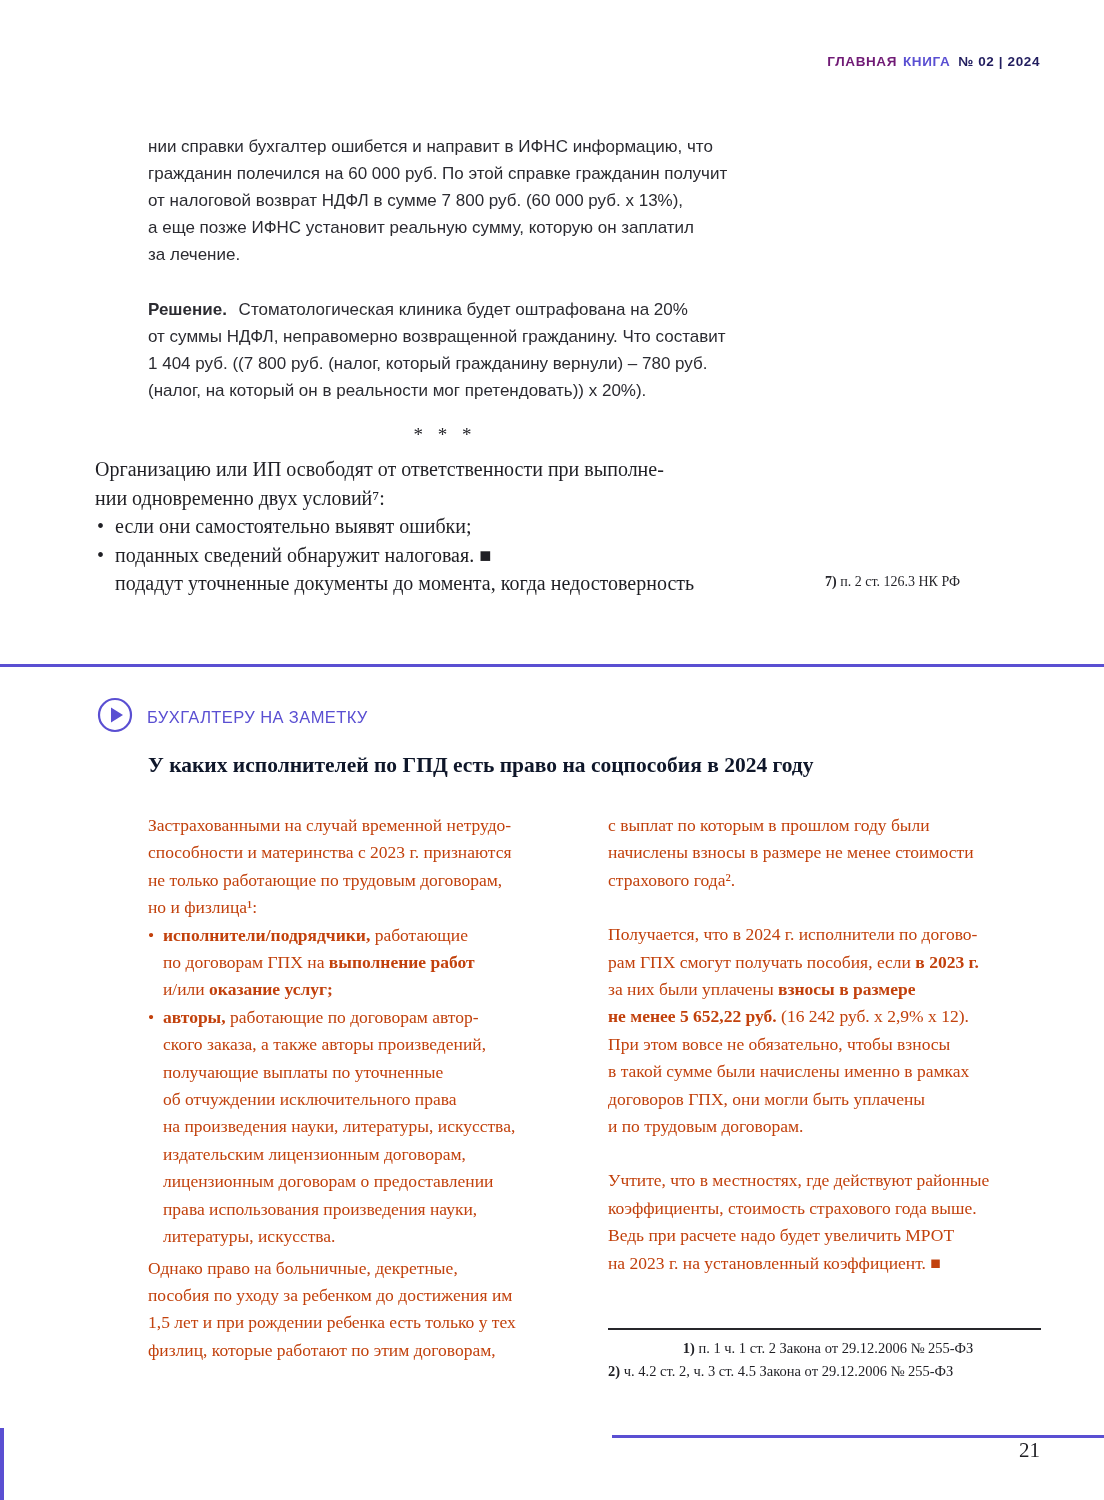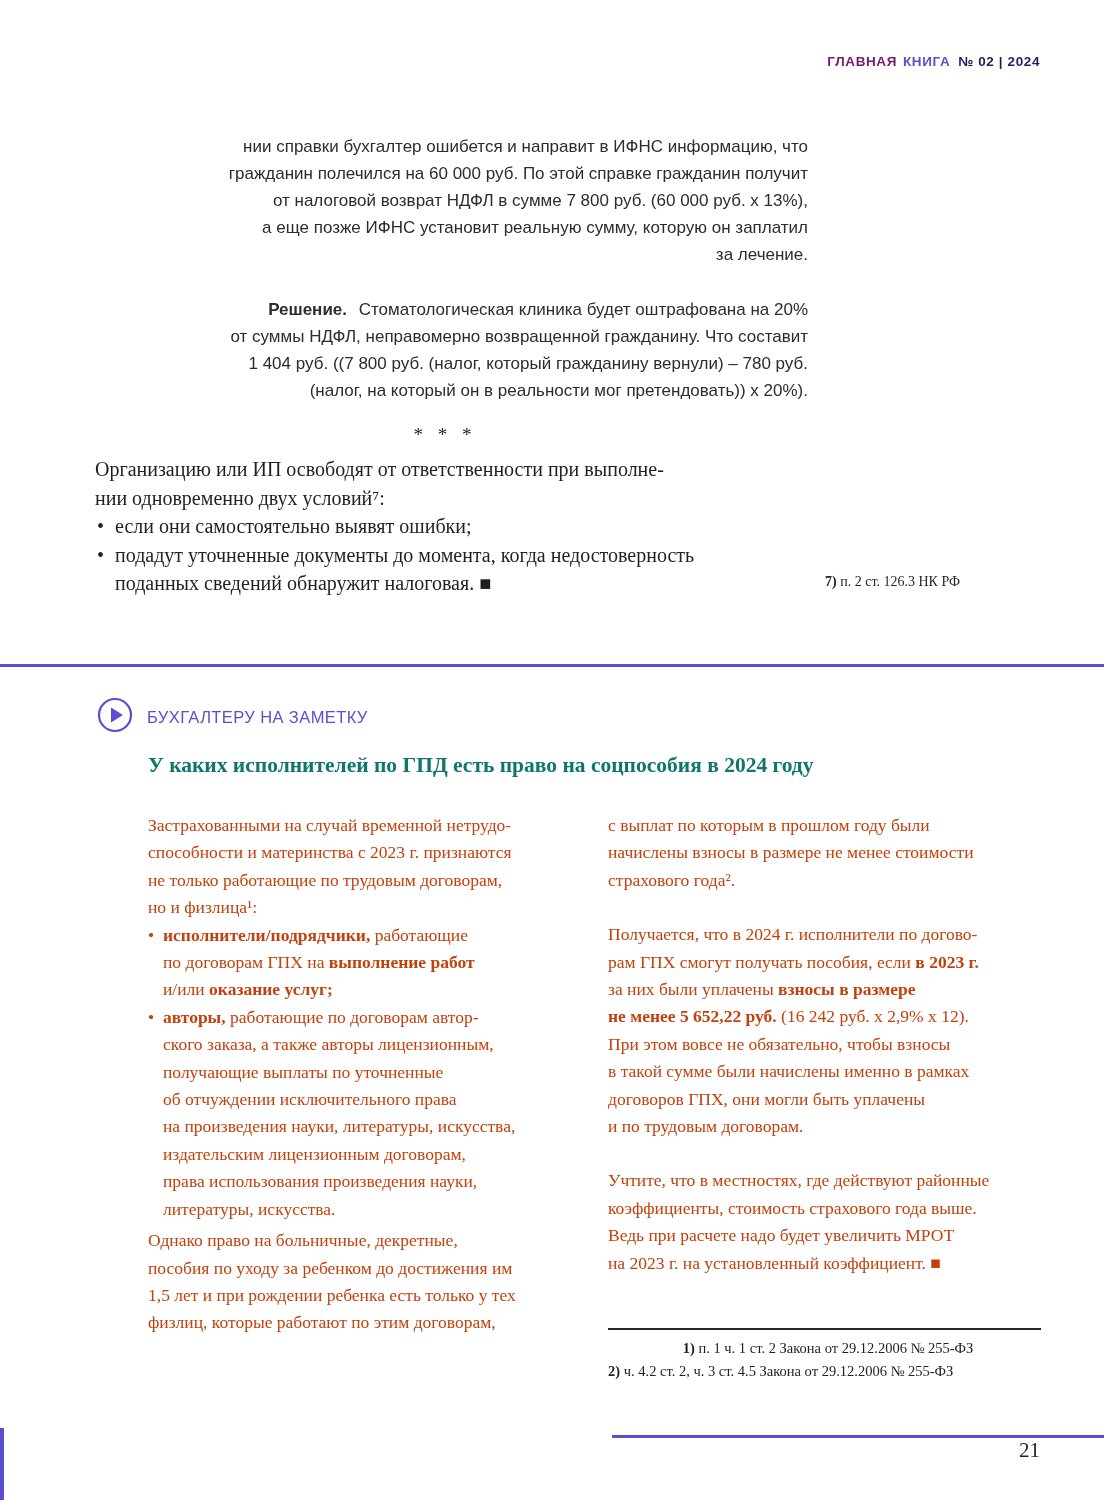--- a/index.html
+++ b/index.html
@@ -27,21 +27,21 @@
     color:#211d5e; white-space:nowrap;
   }
   .masthead .brand1 { color:#701a75; margin-right:6px; }
   .masthead .brand2 { color:#5a4fd2; margin-right:8px; }
   .masthead .issue  { color:#211d5e; font-weight:bold; }
 
   
   .case {
     left:148px; top:133px; width:660px;
     font-family:"Liberation Sans","DejaVu Sans",sans-serif;
-    font-size:17px; line-height:27px; color:#2b2b31;text-align:right;
+    font-size:17px; line-height:27px; color:#2b2b31;
   }
   .case .solution { margin-top:28px; }
   .case .solution .tline:first-child .b { margin-right:7px; }
 
   
   .stars {
     left:95px; top:424px; width:700px;
     text-align:center; font-size:19px; letter-spacing:5px; color:#26262b;
   }
 
@@ -65,21 +65,21 @@
 
   
   .play { left:97px; top:697px; width:36px; height:36px; }
   .note-label {
     left:147px; top:708px;
     font-family:"Liberation Sans","DejaVu Sans",sans-serif;
     font-size:16.5px; letter-spacing:0.4px; color:#5a4fd2;
   }
   .note-title {
     left:148px; top:753px; width:900px;
-    font-size:21.5px; font-weight:bold; color:#0f766e;
+    font-size:21.5px; font-weight:bold; color:#0f172a;
   }
 
   .col {
     top:812px; width:448px;
     font-size:17.5px; line-height:27.4px; color:#c2410c;
   }
   .col.leftc  { left:148px; }
   .col.rightc { left:608px; }
   .col .para  { margin-bottom:27px; }
   .col .para:last-child { margin-bottom:0; }
@@ -133,22 +133,22 @@
     <div class="blist">
       <div class="bitem">
         <span class="bdot">•</span>
         <div class="btext">
             <div class="tline"><span>если они самостоятельно выявят ошибки;</span></div>
           </div>
       </div>
       <div class="bitem">
         <span class="bdot">•</span>
         <div class="btext">
+            <div class="tline"><span>поданных сведений обнаружит налоговая. ■</span></div>
             <div class="tline"><span>подадут уточненные документы до момента, когда недостоверность</span></div>
-            <div class="tline"><span>поданных сведений обнаружит налоговая. ■</span></div>
           </div>
       </div>
     </div>
   </section>
 
   <aside class="sidenote abs">
       <div class="tline"><span class="b">7) </span><span>п. 2 ст. 126.3 НК РФ</span></div>
     </aside>
 
   <div class="divider abs"></div>
@@ -176,25 +176,26 @@
           <div class="btext">
               <div class="tline"><span class="b">исполнители/подрядчики,</span><span> работающие</span></div>
               <div class="tline"><span>по договорам ГПХ на </span><span class="b">выполнение работ</span></div>
               <div class="tline"><span>и/или </span><span class="b">оказание услуг;</span></div>
             </div>
         </div>
         <div class="bitem">
           <span class="bdot">•</span>
           <div class="btext">
               <div class="tline"><span class="b">авторы,</span><span> работающие по договорам автор-</span></div>
-              <div class="tline"><span>ского заказа, а также авторы лицензионным,</span></div>
+              <div class="tline"><span>ского заказа, а также авторы произведений,</span></div>
               <div class="tline"><span>получающие выплаты по уточненные</span></div>
               <div class="tline"><span>об отчуждении исключительного права</span></div>
               <div class="tline"><span>на произведения науки, литературы, искусства,</span></div>
               <div class="tline"><span>издательским лицензионным договорам,</span></div>
+              <div class="tline"><span>лицензионным договорам о предоставлении</span></div>
               <div class="tline"><span>права использования произведения науки,</span></div>
               <div class="tline"><span>литературы, искусства.</span></div>
             </div>
         </div>
       </div>
       <div class="para2">
           <div class="tline"><span>Однако право на больничные, декретные,</span></div>
           <div class="tline"><span>пособия по уходу за ребенком до достижения им</span></div>
           <div class="tline"><span>1,5 лет и при рождении ребенка есть только у тех</span></div>
           <div class="tline"><span>физлиц, которые работают по этим договорам,</span></div>

